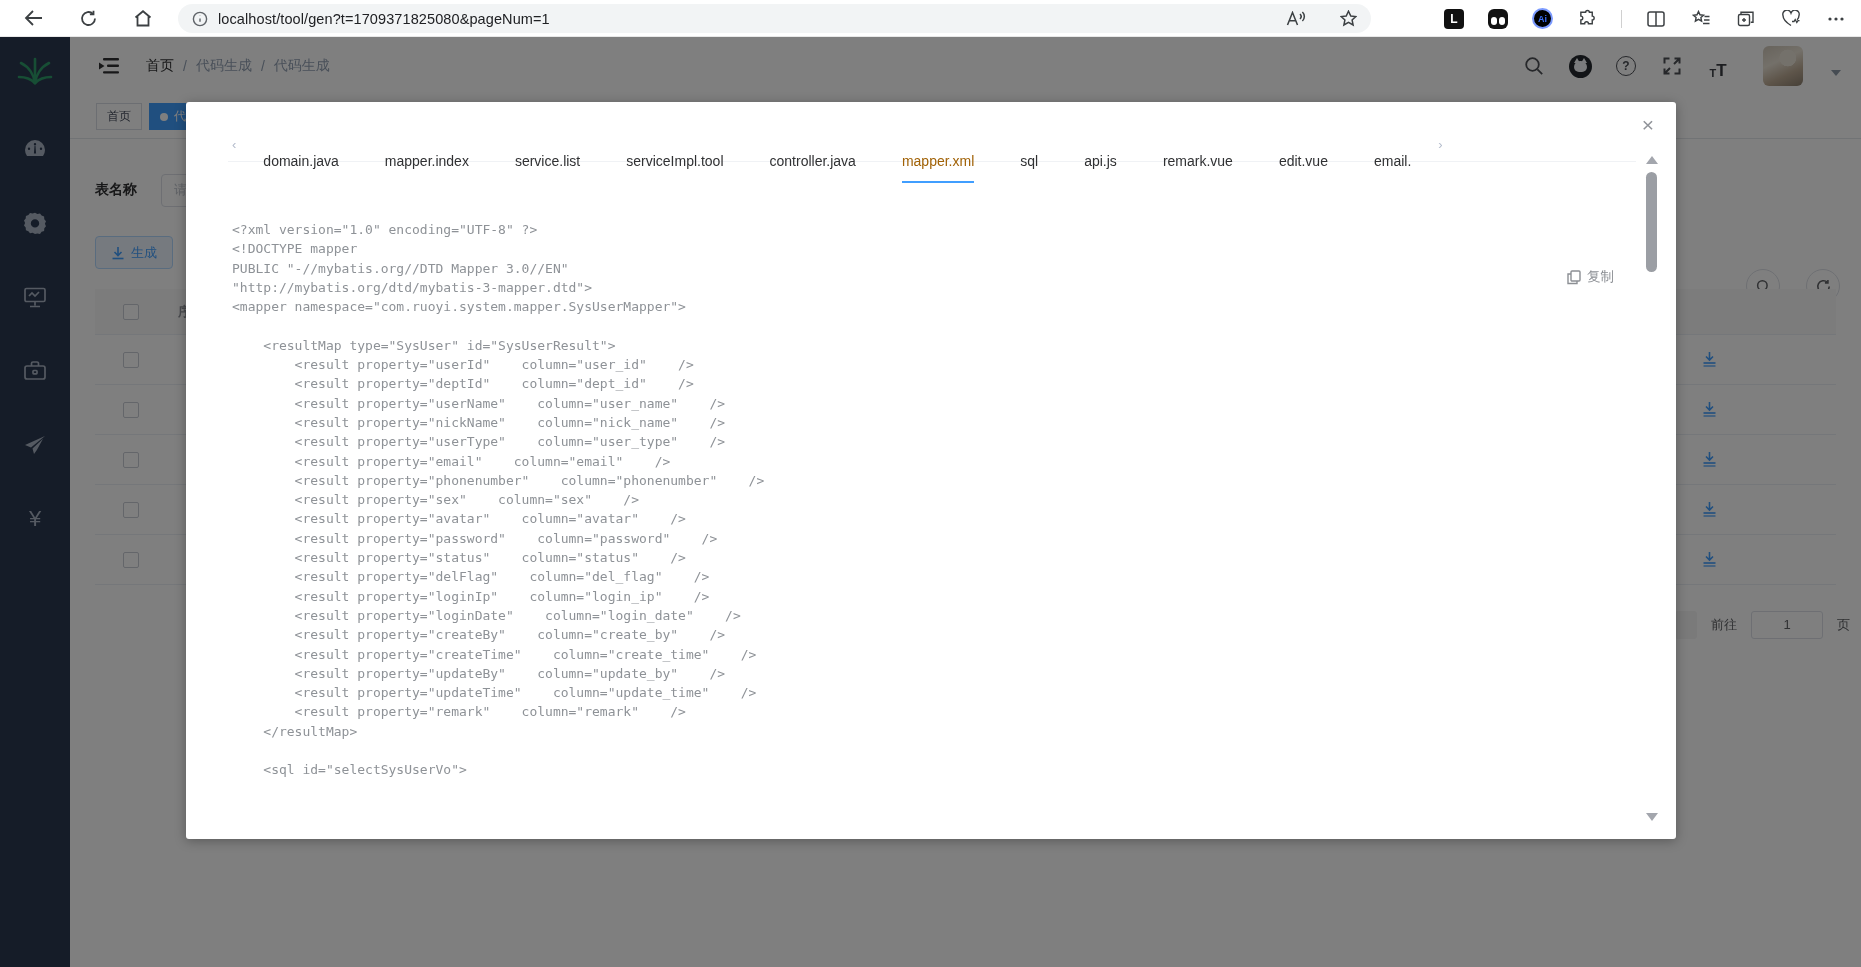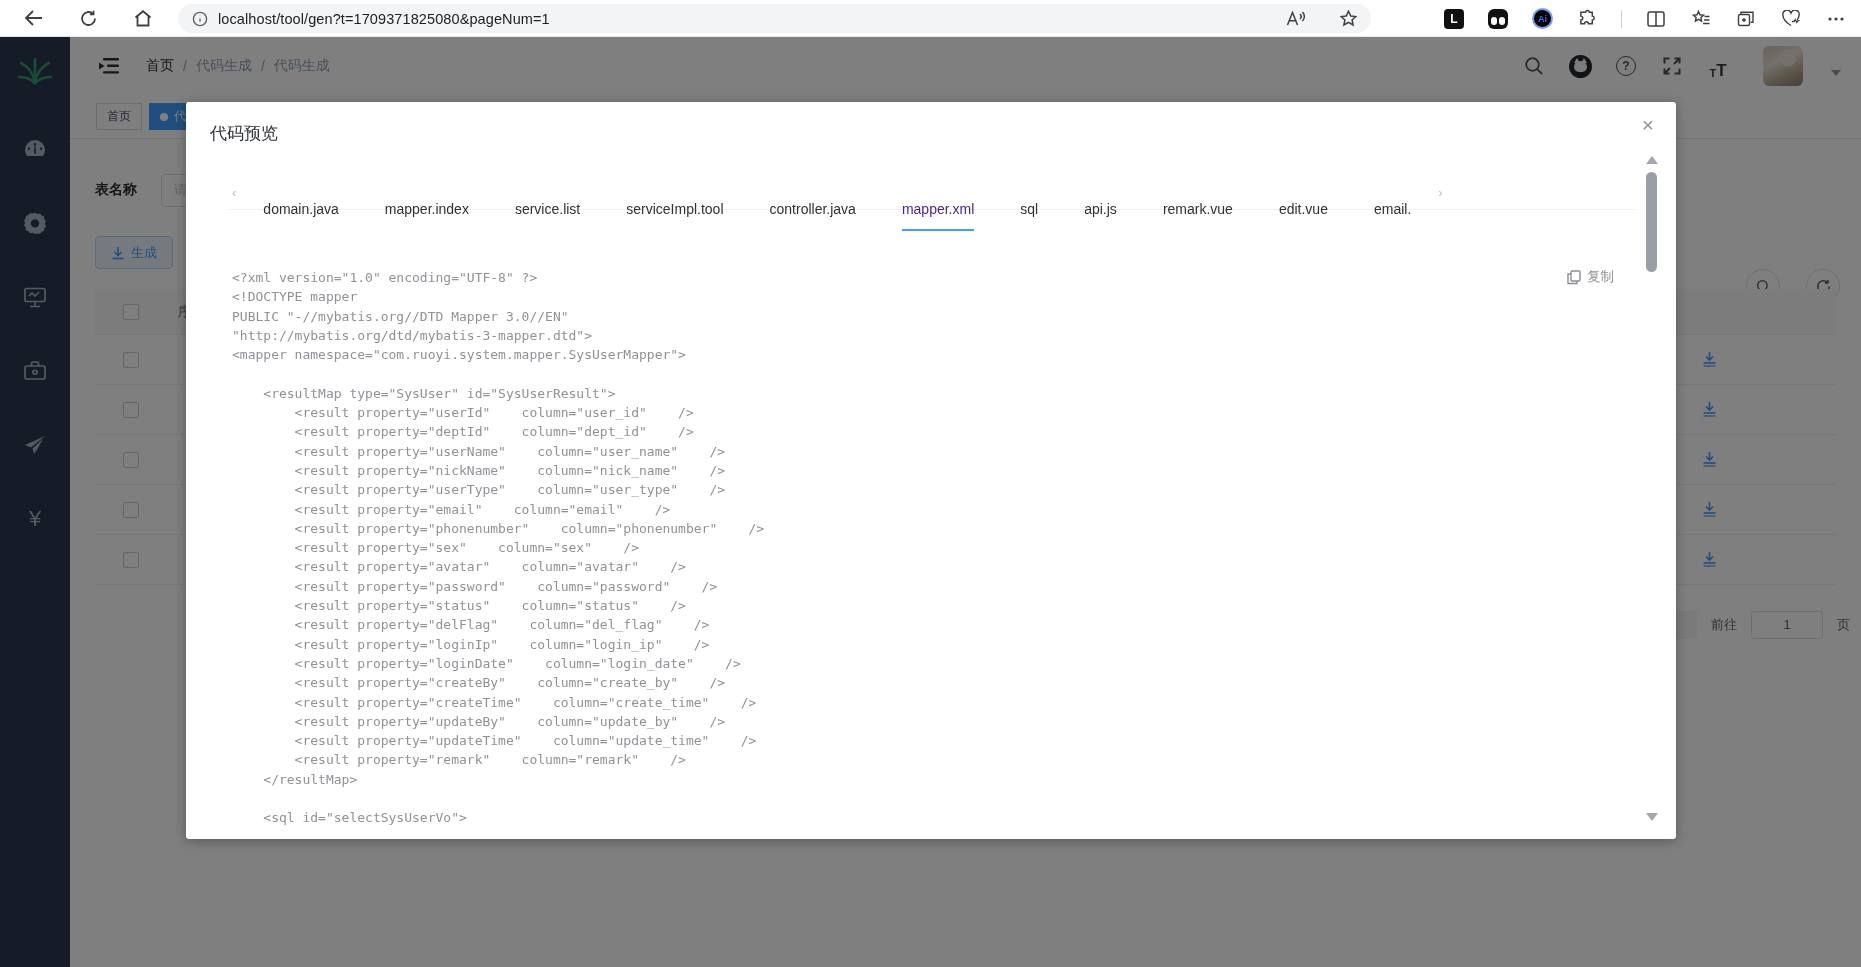--- a/index.html
+++ b/index.html
@@ -80,21 +80,21 @@
   .overlay { position:absolute; inset:0; background:rgba(0,0,0,0.5); z-index:50; }
 
   
   .modal { position:absolute; left:186px; top:65px; width:1490px; height:737px; background:#fff; border-radius:3px; box-shadow:0 2px 12px rgba(0,0,0,.3); z-index:100; }
   .modal-head { height:48px; display:flex; align-items:center; padding:14px 24px 0 24px; }
   .modal-title { font-size:17px; color:#2e3138; }
   .modal-close { position:absolute; top:12px; right:22px; font-size:21px; color:#909399; line-height:1; }
   .modal-tabs { display:flex; align-items:center; margin:26px 40px 0 42px; height:34px; border-bottom:1px solid #f0f2f5; font-size:14px; color:#303133; }
   .tab-arrow { color:#b4bccc; font-size:13px; padding:0 4px; }
   .tab { padding:0 23px 13px; position:relative; white-space:nowrap;margin-top:46px; }
-  .tab.active { color:#4c1d95; }
+  .tab.active { color:#a16207; }
   .tab.active::after { content:""; position:absolute; left:23px; right:23px; bottom:-1px; height:2px; background:#409eff; }
   .code-pre { margin:0; padding:58px 130px 0 46px; font-family:"DejaVu Sans Mono", monospace; font-size:13px; line-height:19.3px; color:#8e9297; white-space:pre; overflow:hidden; height:calc(100% - 108px); }
   .copy-btn { position:absolute; top:166px; right:62px; display:flex; align-items:center; gap:6px; color:#8c8f94; font-size:13.5px; }
   .mscroll { position:absolute; top:46px; bottom:14px; right:16px; width:16px; }
   .scroll-up { position:absolute; top:8px; left:2px; width:0; height:0; border-left:6px solid transparent; border-right:6px solid transparent; border-bottom:8px solid #a3a6ad; }
   .scroll-thumb { position:absolute; top:24px; left:2px; width:11px; height:100px; border-radius:6px; background:#9b9ea4; }
   .scroll-down { position:absolute; bottom:4px; left:2px; width:0; height:0; border-left:6px solid transparent; border-right:6px solid transparent; border-top:8px solid #a3a6ad; }
 </style>
 </head>
 <body>
@@ -374,23 +374,20 @@
         <span class="goto-label">前往</span>
         <span class="goto-input">1</span>
         <span class="page-unit">页</span>
       </div>
     </div>
   </div>
 
   <div class="overlay"></div>
 
   <div class="modal">
-    <div class="modal-head">
-      <span class="modal-title">代码预览</span>
-    </div>
     <span class="modal-close">×</span>
 
     <div class="modal-tabs">
       <span class="tab-arrow">‹</span>
       <span class="tab">domain.java</span>
       <span class="tab">mapper.index</span>
       <span class="tab">service.list</span>
       <span class="tab">serviceImpl.tool</span>
       <span class="tab">controller.java</span>
       <span class="tab active">mapper.xml</span>

